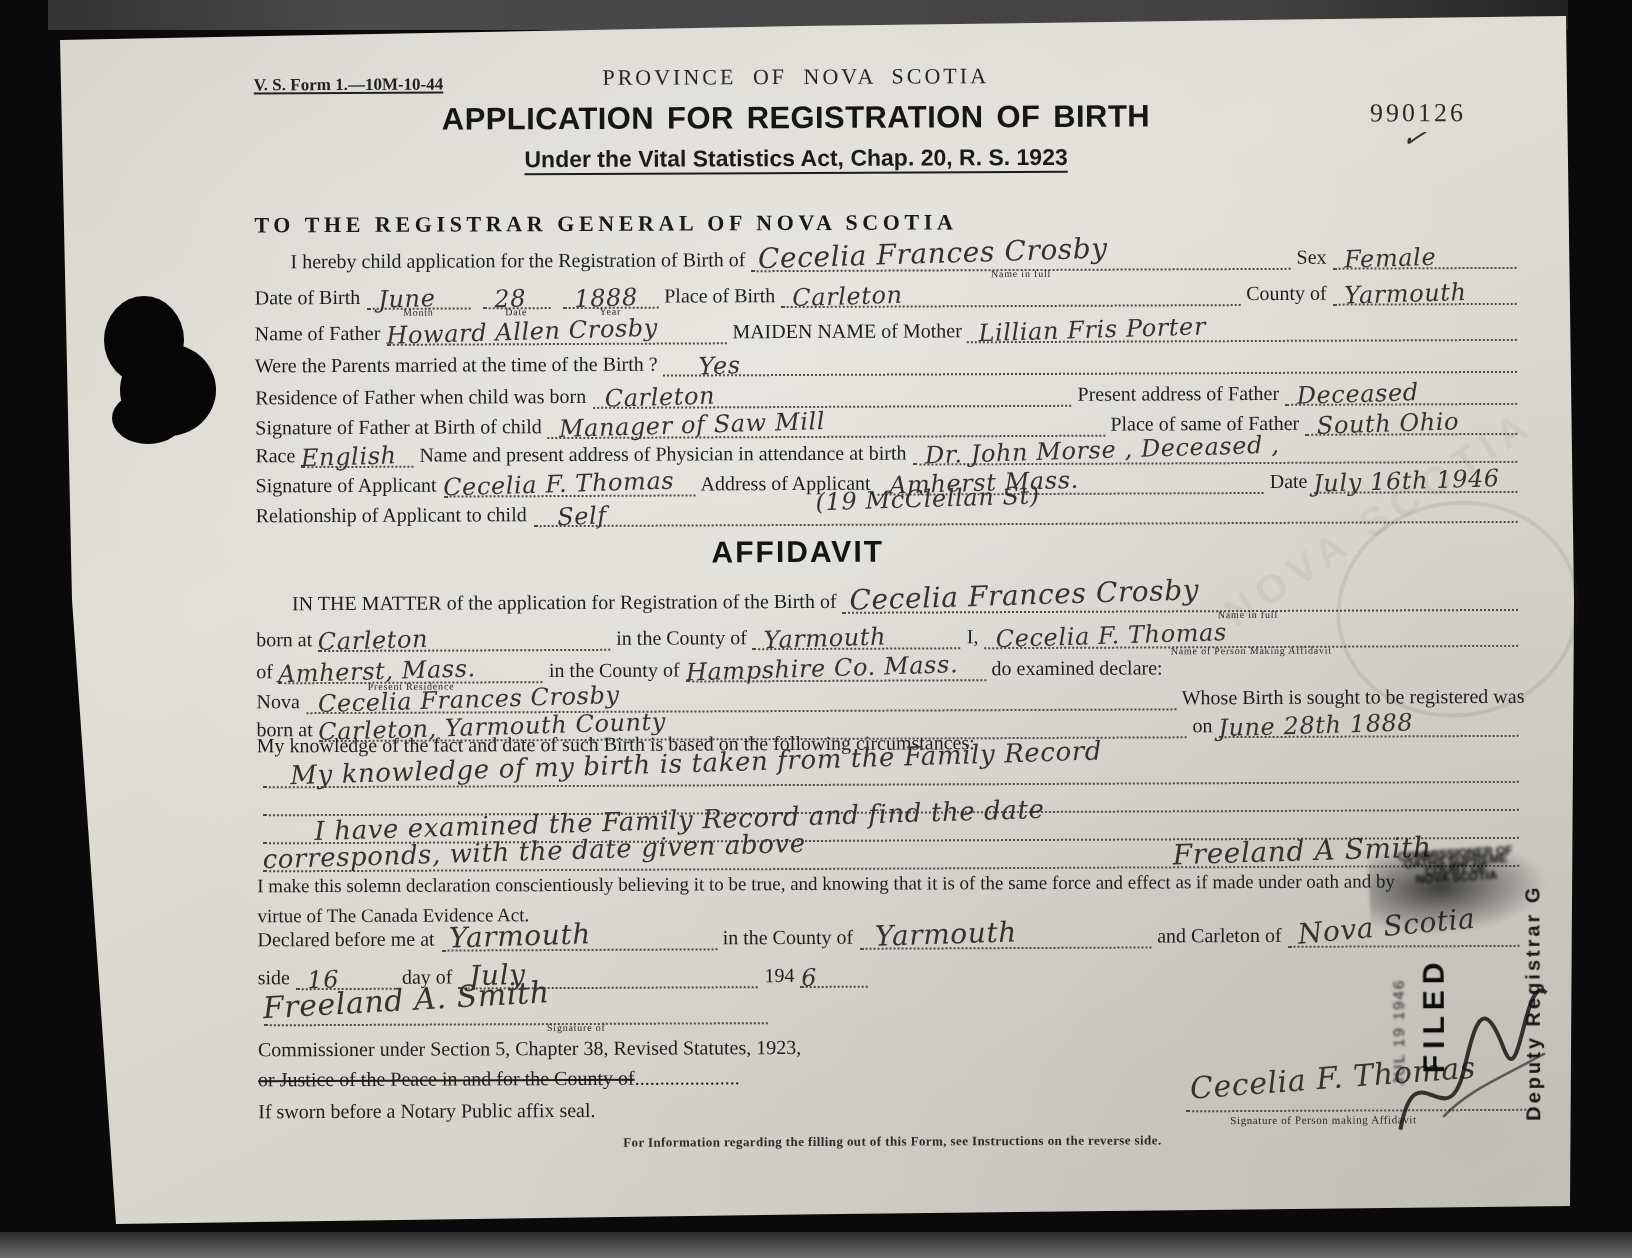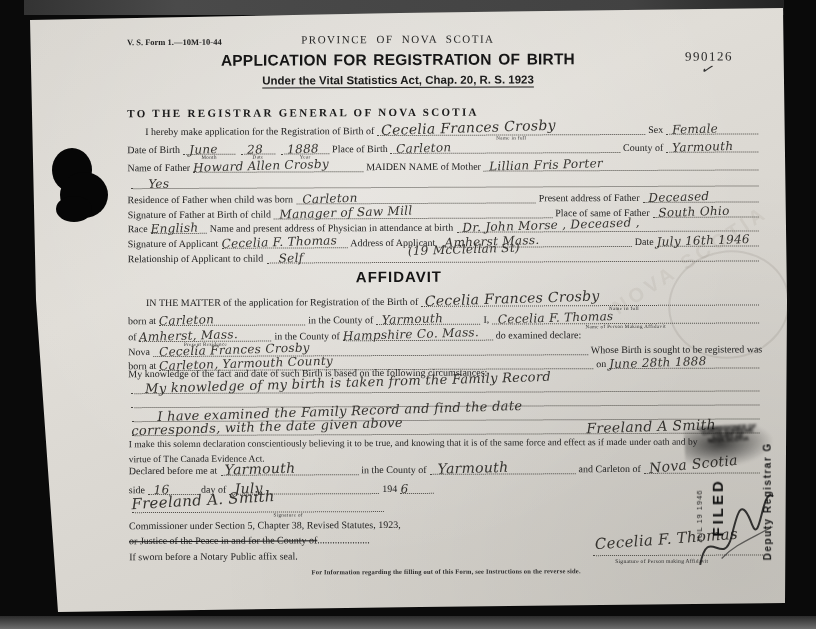--- a/index.html
+++ b/index.html
@@ -43,33 +43,33 @@
 <div class="abs paper"></div>
 <div class="abs paper-shade"></div>
 <div class="abs bottom-strip"></div>
 
 <div class="abs blob" style="left:52px;top:148px;width:40px;height:44px;"></div>
 <div class="abs blob" style="left:60px;top:172px;width:48px;height:46px;"></div>
 <div class="abs blob" style="left:56px;top:196px;width:36px;height:26px;"></div>
 
 <div class="content">
 
-  <div class="abs" style="left:128px;top:36px;font:bold 8.5px 'Liberation Serif',serif;color:#222;">V. S. Form 1.—10M-10-44</div>
+  <div class="abs" style="left:128px;top:36px;font:bold 8.5px 'Liberation Serif',serif;color:#222;text-decoration:underline;">V. S. Form 1.—10M-10-44</div>
   <div class="center" style="top:33px;font-size:11px;letter-spacing:1.5px;word-spacing:4px;color:#262626;">PROVINCE OF NOVA SCOTIA</div>
   <div class="center bold" style="top:51px;font-family:'Liberation Sans',sans-serif;font-size:15.5px;letter-spacing:.2px;word-spacing:2px;color:#161616;">APPLICATION  FOR  REGISTRATION  OF  BIRTH</div>
   <div class="center bold" style="top:74px;font-family:'Liberation Sans',sans-serif;font-size:11.5px;text-decoration:underline;text-underline-offset:3px;color:#1b1b1b;">Under the Vital Statistics Act, Chap. 20, R. S. 1923</div>
   <div class="abs" style="left:686px;top:50px;font-size:13px;letter-spacing:1.5px;color:#2a2a2a;">990126</div>
   <div class="abs" style="left:702px;top:62px;font:italic 14px 'DejaVu Serif',serif;color:#333;transform:rotate(12deg);">✓</div>
   <div class="abs bold" style="left:128px;top:106px;font-size:11px;letter-spacing:2.3px;color:#1a1a1a;">TO THE REGISTRAR GENERAL OF NOVA SCOTIA</div>
 
   <div class="abs" style="left:600px;top:250px;font:bold 20px 'Liberation Sans',sans-serif;color:rgba(60,50,40,.06);transform:rotate(-33deg);letter-spacing:4px;">NOVA SCOTIA</div>
   <div class="abs" style="left:668px;top:252px;width:118px;height:104px;border:2px solid rgba(70,62,50,.10);border-radius:50%;transform:rotate(-10deg);"></div>
 
   <div class="row" style="left:146px;top:122px;width:616px;">
-    <span class="p">I hereby make application for the Registration of Birth of</span>
+    <span class="p">I hereby child application for the Registration of Birth of</span>
     <span class="fill">
       <i class="hw big" style="left:4px;">Cecelia Frances Crosby</i>
       <i class="sub">Name in full</i>
     </span>
     <span class="p">Sex</span>
     <span class="fill fx" style="flex-basis:92px;">
       <i class="hw">Female</i>
     </span>
   </div>
 
@@ -102,20 +102,21 @@
     <span class="fill fx" style="flex-basis:170px;">
       <i class="hw" style="left:0;">Howard Allen Crosby</i>
     </span>
     <span class="p">MAIDEN NAME of Mother</span>
     <span class="fill">
       <i class="hw">Lillian Fris Porter</i>
     </span>
   </div>
 
   <div class="row" style="left:128px;top:174px;width:634px;">
+    <span class="p">Were the Parents married at the time of the Birth ?</span>
     <span class="fill">
       <i class="hw" style="left:18px;">Yes</i>
     </span>
   </div>
 
   <div class="row" style="left:128px;top:190px;width:634px;">
     <span class="p">Residence of Father when child was born</span>
     <span class="fill">
       <i class="hw">Carleton</i>
     </span>

